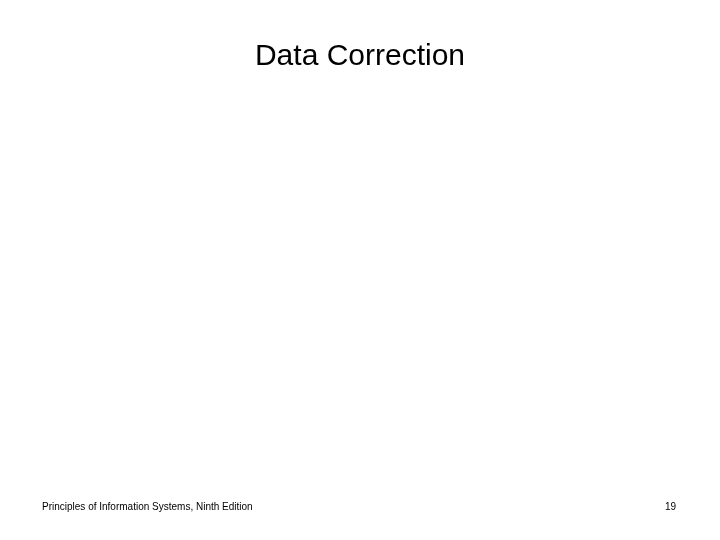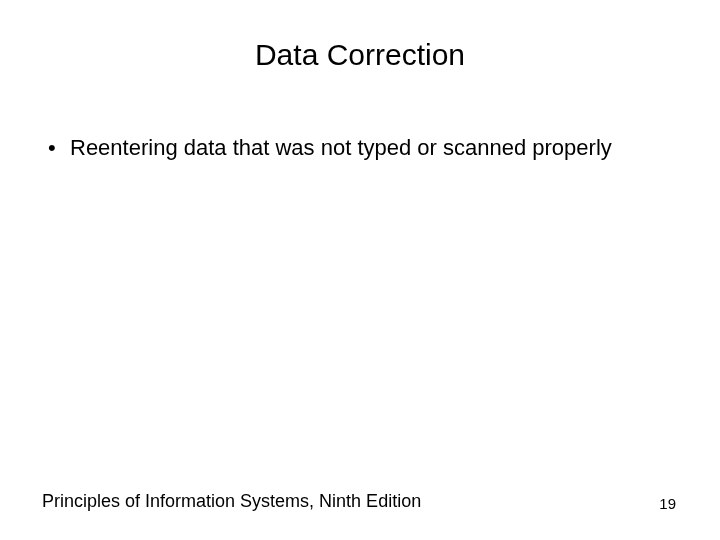--- a/index.html
+++ b/index.html
@@ -52,39 +52,38 @@
     position: absolute;
     left: 6px;
     top: 0;
     font-size: 22px;
     line-height: 1.22;
   }
   .footer-left {
     position: absolute;
     left: 42px;
     bottom: 28px;
-    font-size: 18px;
+    font-size: 10px;
   }
   .footer-right {
     position: absolute;
     right: 42px;
     bottom: 28px;
-    font-size: 15px;
+    font-size: 10px;
   }
 </style>
 </head>
 <body>
 
 <div class="slide">
 
   <div class="title">Data Correction</div>
 
   <div class="body">
     <ul>
-      <li>Reentering data that was not typed or scanned properly</li>
     </ul>
   </div>
 
   <div class="footer-left">Principles of Information Systems, Ninth Edition</div>
 
   <div class="footer-right">19</div>
 
 </div>
 
 </body></html>

